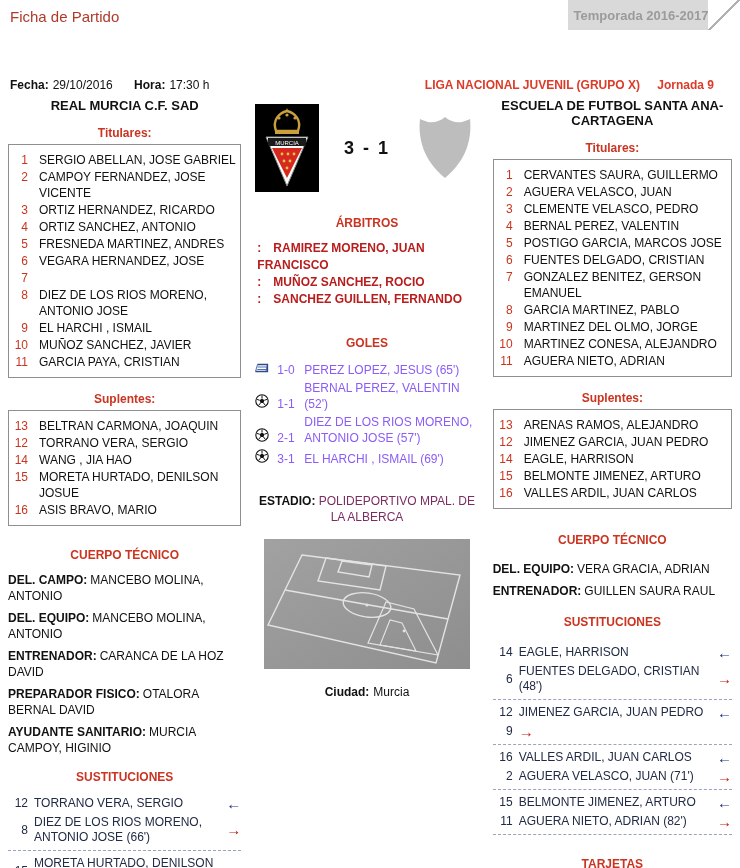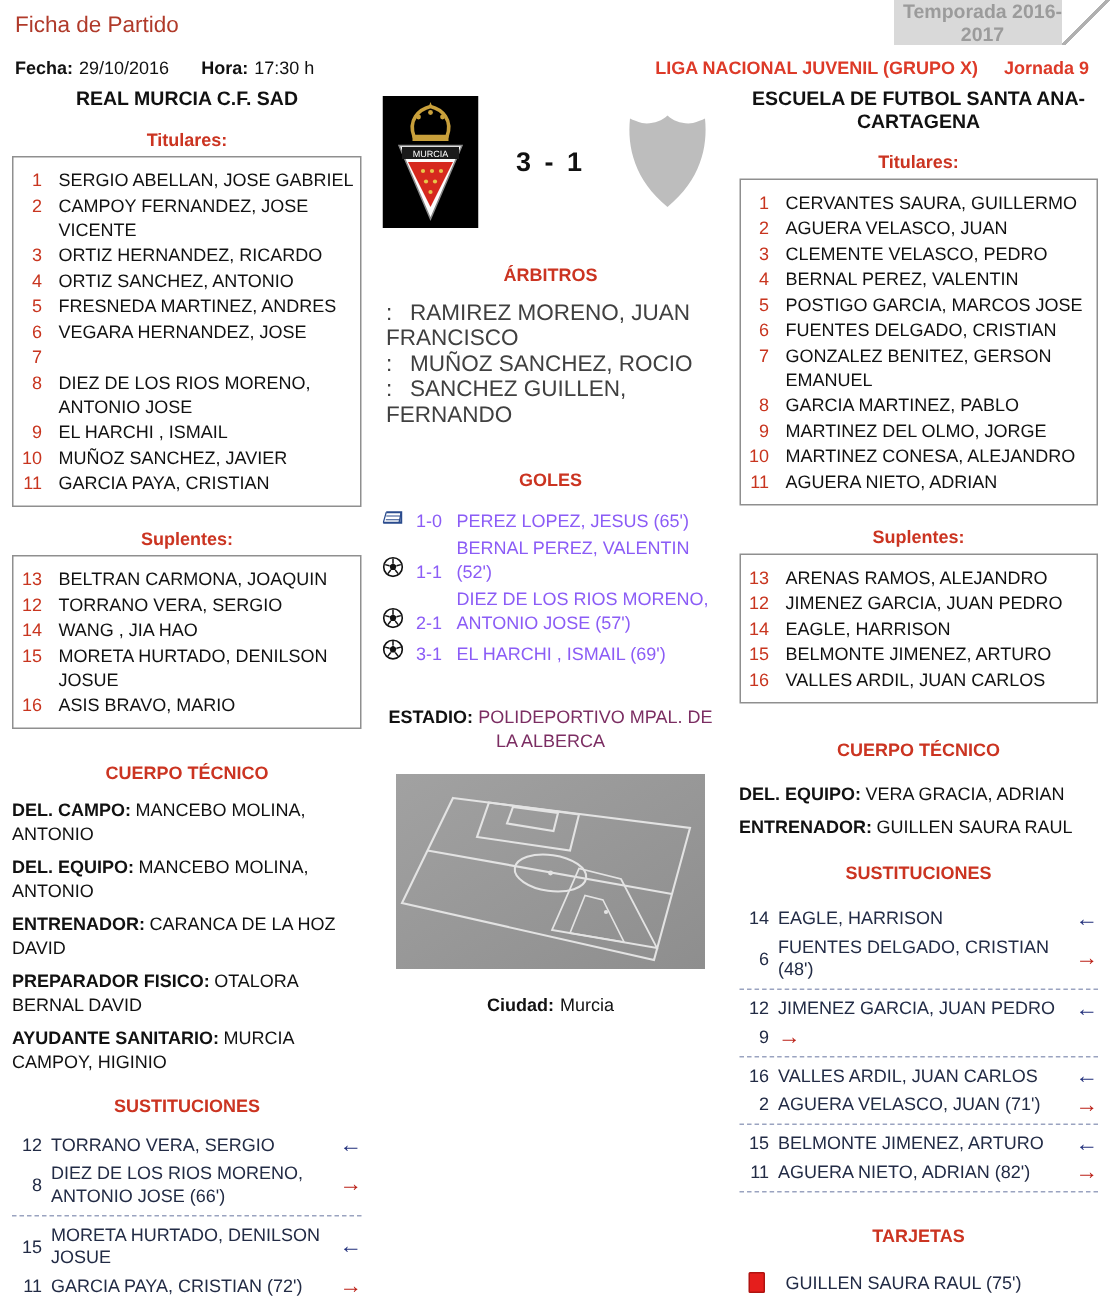--- a/index.html
+++ b/index.html
@@ -3,28 +3,28 @@
 <meta charset="utf-8">
 <style>
   * { margin:0; padding:0; box-sizing:border-box; }
   html,body { width:740px; height:868px; background:#fff; overflow:hidden;
     font-family:"Liberation Sans", sans-serif; color:#111; }
   .page { width:740px; height:868px; position:relative; }
 
   
   .topbar { position:relative; height:30px; }
   .page-title { position:absolute; left:10px; top:8px; font-size:15px; color:#b03a2a; }
-  .season-bar { position:absolute; right:0; top:0; width:144px; height:30px; background:#d9d9d9;
+  .season-bar { position:absolute; right:0; top:0; width:172px; height:30px; background:#d9d9d9;
     display:flex; align-items:center; }
   .season-text { flex:1; text-align:center; font-weight:bold; font-size:13px; color:#9b9b9b; padding-right:26px; }
   .corner-fold { position:absolute; right:0; top:0; width:32px; height:30px;
     background:linear-gradient(135deg,#ffffff 0 47%,#b0b0b0 47% 52%,#ffffff 52%); }
 
   
-  .meta-row { display:flex; justify-content:space-between; padding:8px 14px 0 10px; font-size:12px; }
+  .meta-row { display:flex; justify-content:space-between; padding:8px 26px 0 10px; font-size:12px;margin-top:40px; }
   .meta-left b { margin-right:4px; }
   .meta-left .sp { display:inline-block; width:18px; }
   .meta-right { font-weight:bold; color:#dd3a28; font-size:12px; }
   .meta-right .jornada { margin-left:14px; }
 
   
   .columns { display:flex; padding:6px 8px 0 8px; gap:14px; }
   .col-left  { width:234px; }
   .col-center{ width:224px; }
   .col-right { width:240px; }
@@ -56,21 +56,21 @@
   .card-icon { flex:none; width:11px; height:14px; border-radius:1px; margin:1px 14px 0 6px; }
   .card-red    { background:#e51e1c; border:1px solid #b01310; }
 
   
   .badges-row { display:flex; align-items:center; margin-top:4px; height:92px; }
   .badge-home { flex:none; }
   .score { flex:1; text-align:center; font-weight:bold; font-size:18px; letter-spacing:2px; }
   .badge-away { flex:none; margin-right:4px; }
 
   .center-sec { margin-top:22px; }
-  .ref-row { font-size:15px; line-height:17px; color:#404040; padding-left:2px; }
+  .ref-row { font-size:12px; line-height:17px; color:#b91c1c; padding-left:2px;font-weight:bold; }
   .ref-colon { display:inline-block; width:16px; }
 
   .goals-list { margin-top:10px; }
   .goal-row { display:flex; align-items:flex-end; font-size:12px; line-height:16px; color:#8b5cf6; margin-bottom:2px; }
   .gicon { flex:none; width:17px; margin-right:5px; padding-top:1px; }
   .gscore { flex:none; width:27px; }
   .gname { flex:1; }
 
   .stadium-block { margin-top:26px; text-align:center; font-size:12px; line-height:16px; }
   .stadium-block b { color:#111; }

